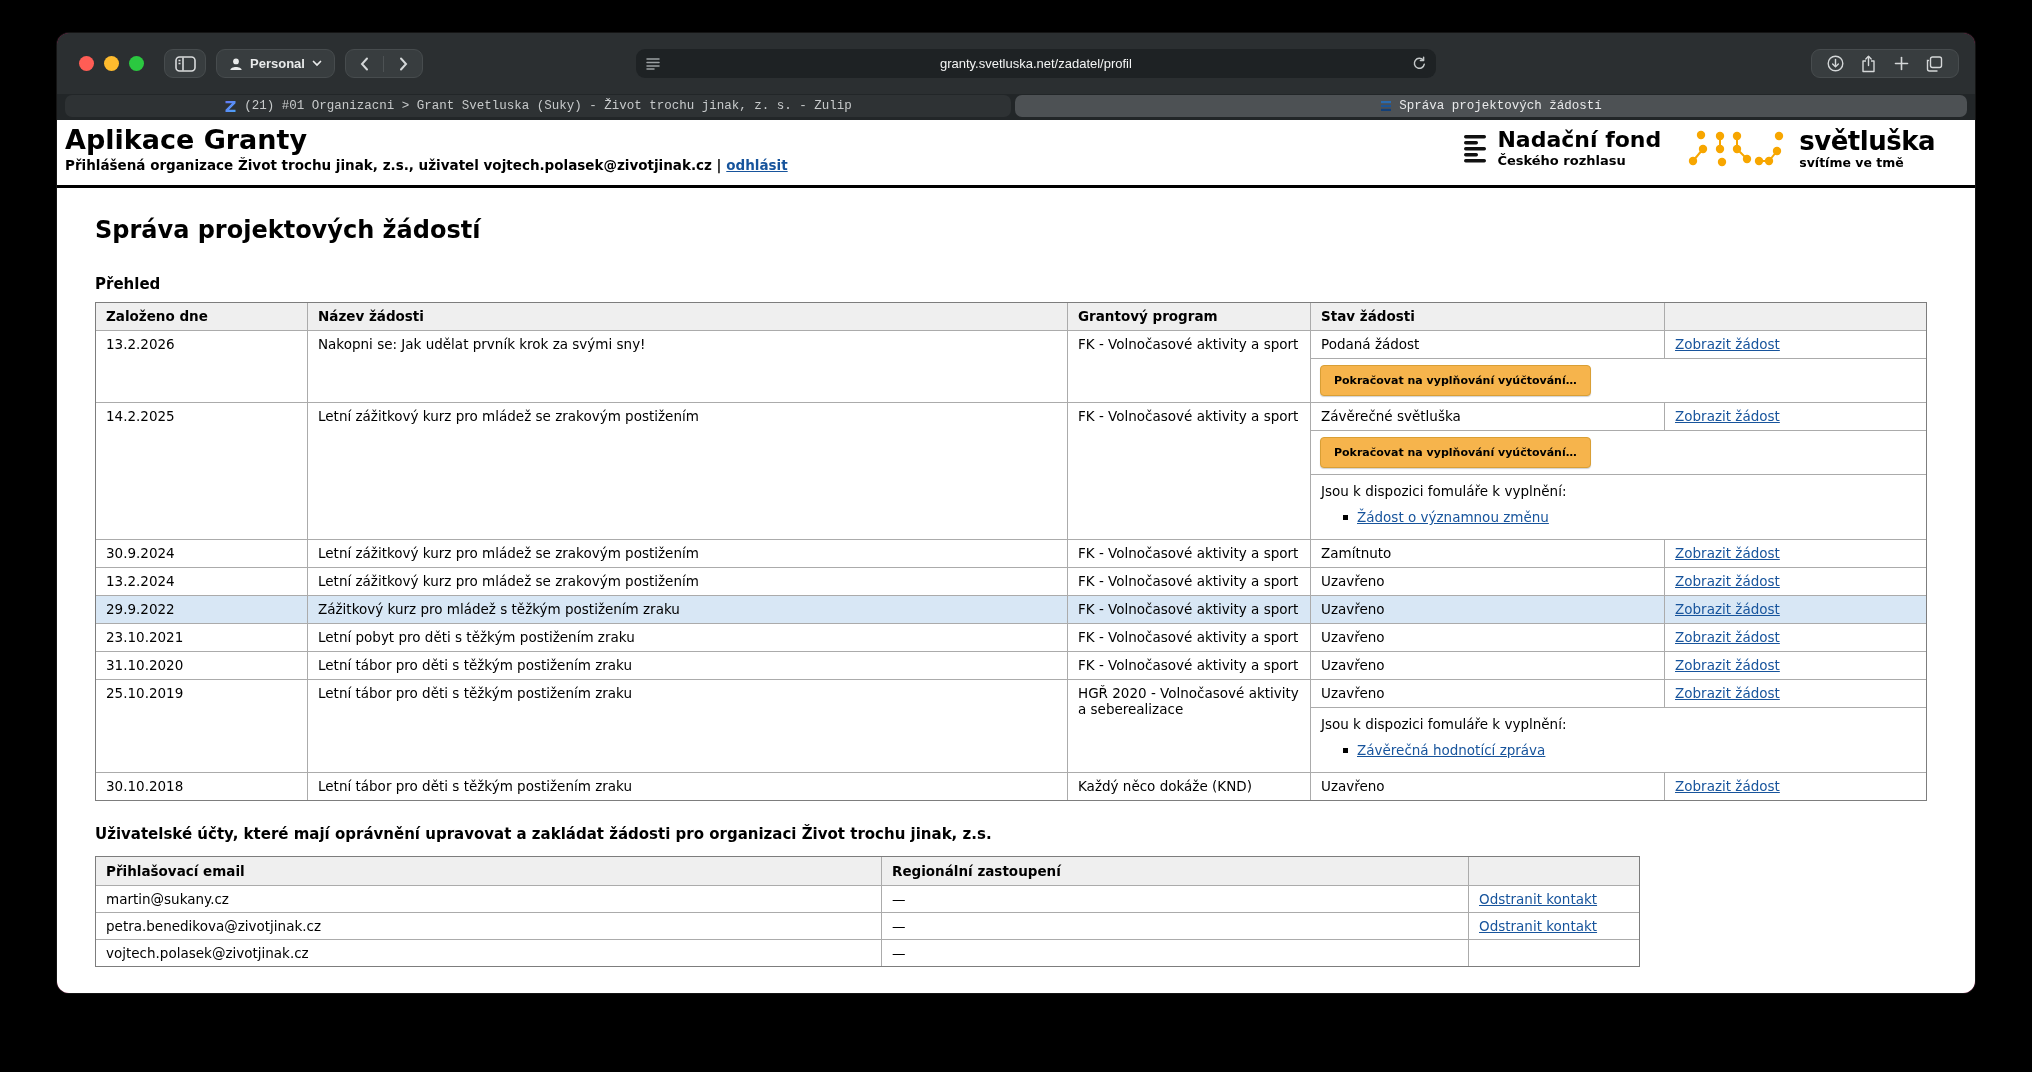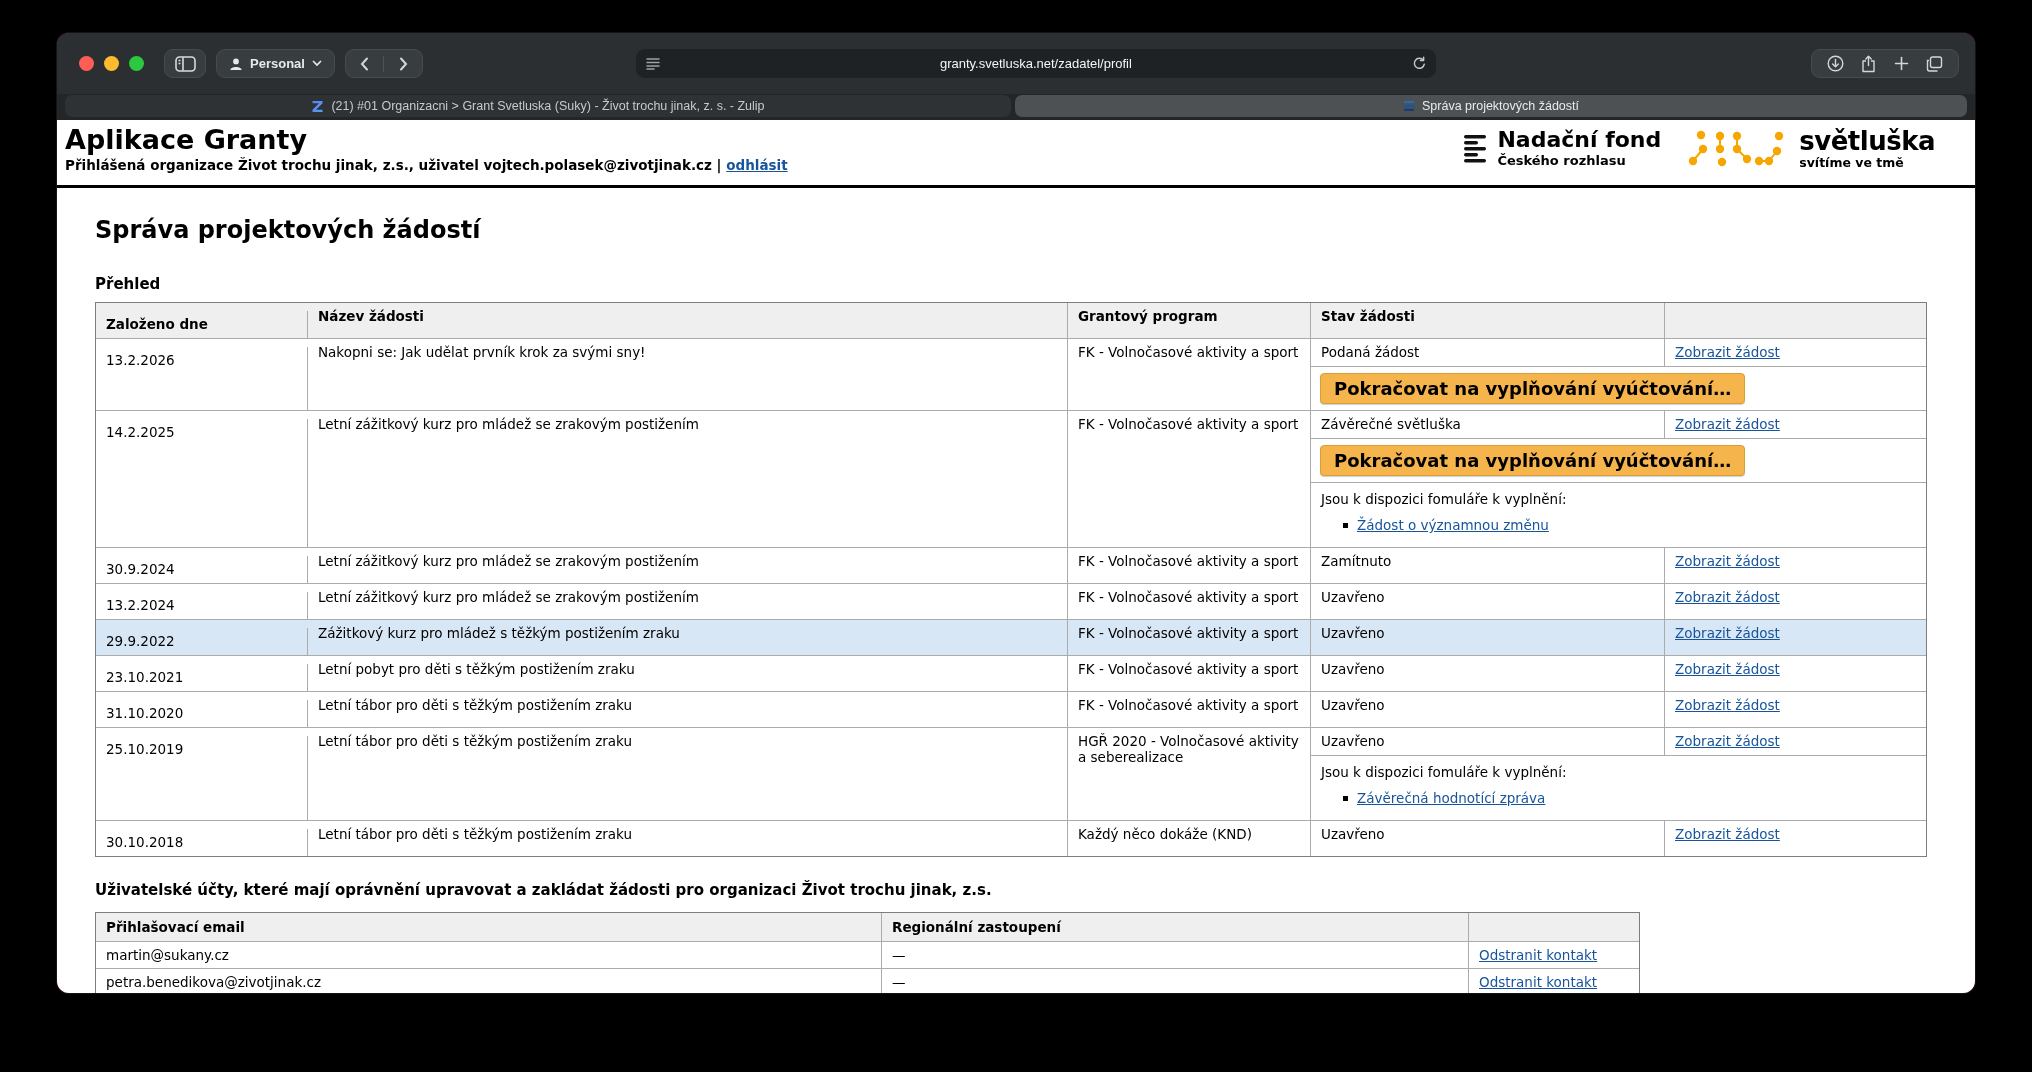--- a/index.html
+++ b/index.html
@@ -28,21 +28,21 @@
   .urlbar { position:relative; width:800px; height:29px; margin-left:213px; background:#1e2224;
             border-radius:9px; display:flex; align-items:center; padding:0 10px; }
   .urltext { position:absolute; left:0; right:0; text-align:center; color:#f4f5f5; font-size:13px; }
   .reload-btn { position:absolute; right:9px; background:none; border:none; }
   .spacer { flex:1; }
   .rightpill { width:148px; justify-content:space-around; padding:0 6px; margin-right:2px; }
   .rightpill button { background:none; border:none; display:flex; align-items:center; }
 
   .tabstrip { height:26px; background:#222628; display:flex; gap:4px; padding:1px 8px 3px; }
   .tab { border-radius:7px; display:flex; align-items:center; justify-content:center; gap:7px;
-         font-size:12.5px; overflow:hidden; white-space:nowrap; font-family:Liberation Sans, sans-serif; }
+         font-size:12.5px; overflow:hidden; white-space:nowrap; font-family:Liberation Mono, monospace; }
   .tab.inactive { flex:0 0 946px; background:#2e3234; color:#c7cacb; }
   .tab.active { flex:1; background:#4d5154; color:#e9eaeb; }
 
   
   .page { height:873px; background:#fff; color:#000; overflow:hidden; font-size:13.5px; }
 
   .site-header { display:flex; align-items:center; padding:0 40px 8px 8px; height:68px;
                  border-bottom:3px solid #000; }
   .site-header h1 { font-size:27px; font-weight:bold; line-height:1.15; }
   .subtitle { font-size:13.5px; font-weight:bold; margin-top:1px; }
@@ -59,34 +59,34 @@
   h3.sec { font-size:15px; font-weight:bold; margin-top:31px; line-height:16px; }
 
   a.lnk { color:#17549c; text-decoration:underline; cursor:pointer; }
 
   
   .apps-table { width:1832px; border:1px solid #7d7d7d; margin-top:10px; }
   .row { display:flex; border-top:1px solid #ababab; background:#fff; }
   .row.thead { border-top:none; background:#efefef; font-weight:bold; }
   .row.hl { background:#d8e7f5; }
   .c { border-right:1px solid #ababab; }
-  .c-date { width:212px;margin-top:8px; } .c-name { width:760px; } .c-prog { width:243px; }
+  .c-date { width:212px; } .c-name { width:760px; } .c-prog { width:243px; }
   .c-rest { width:615px; border-right:none; display:flex; flex-direction:column; }
   .pad { padding:5px 10px 6px; line-height:16px; }
   .sub-top { display:flex; flex:1; }
   .sub-status { width:354px; border-right:1px solid #ababab; padding:5px 10px 6px; line-height:16px; }
   .sub-action { flex:1; padding:5px 10px 6px; line-height:16px; }
   .sub-btnrow { border-top:1px solid #ababab; padding:6px 9px; }
   .sub-forms { border-top:1px solid #ababab; padding:8px 10px 13px; }
   .forms-title { font-weight:normal; line-height:17px; }
   .form-item { display:flex; align-items:center; gap:9px; margin:9px 0 0 22px; line-height:17px; }
   .sq { width:5px; height:5px; background:#000; flex:0 0 auto; }
 
   .btn-orange { background:#f6b44c; border:1px solid #d99f35; border-radius:4px; color:#000;
-                font-weight:bold; font-size:18px; padding:6px 13px; line-height:17px;
+                font-weight:bold; font-size:11px; padding:6px 13px; line-height:17px;
                 box-shadow:0 1px 1px rgba(0,0,0,0.18); cursor:pointer; font-family:"DejaVu Sans", sans-serif; }
   .new-btn { margin-top:13px; }
 
   
   .users-table { width:1545px; border:1px solid #7d7d7d; margin-top:14px; }
   .u-row { display:flex; border-top:1px solid #ababab; }
   .u-row.thead { border-top:none; background:#efefef; font-weight:bold; }
   .u { padding:5px 10px; line-height:16px; border-right:1px solid #ababab; }
   .u-row.thead .u { padding:6px 10px; }
   .u.c1 { width:786px; } .u.c2 { width:587px; } .u.c3 { flex:1; border-right:none; }

